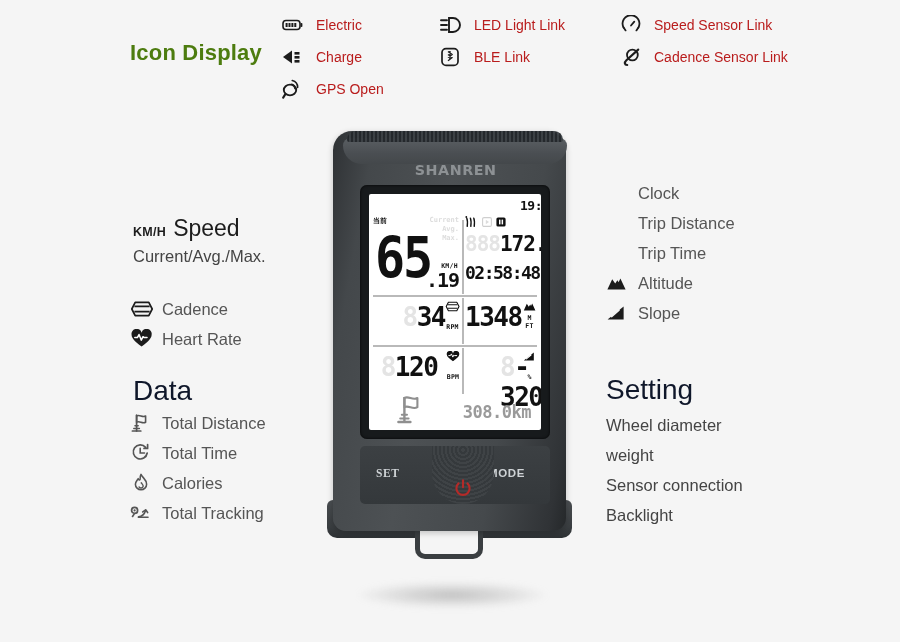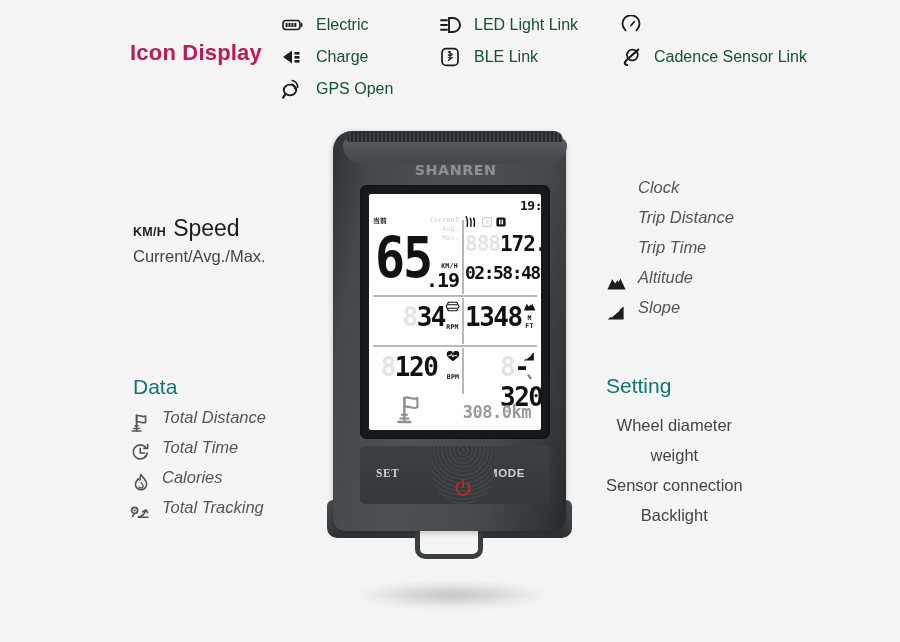--- a/index.html
+++ b/index.html
@@ -7,66 +7,66 @@
     width: 900px; height: 642px;
     background: #f5f5f5;
     font-family: "Liberation Sans", sans-serif;
     overflow: hidden;
   }
   #stage { position: relative; width: 900px; height: 642px; }
 
   
   .hdr-title {
     position: absolute; left: 130px; top: 40px;
-    font-size: 22px; font-weight: 700; color: #be185d;
+    font-size: 22px; font-weight: 700; color: #4d7c0f;
     letter-spacing: .2px;
   }
   .icon-col { position: absolute; }
   .icon-row {
     display: flex; align-items: center; height: 30px; margin-bottom: 2px;
   }
   .icon-row .ic {
     width: 30px; height: 24px; display: flex; align-items: center;
     justify-content: flex-start; flex: 0 0 30px;
   }
   .icon-row .lbl {
-    font-size: 16px; color: #14532d; white-space: nowrap; padding-left: 4px;
+    font-size: 14px; color: #b91c1c; white-space: nowrap; padding-left: 4px;
   }
   #col-a { left: 282px; top: 10px; }
   #col-b { left: 440px; top: 10px; }
   #col-c { left: 620px; top: 10px; }
 
   
   .speed-block { position: absolute; left: 133px; top: 215px; }
   .speed-line { display: flex; align-items: baseline; }
   .kmh {
     font-size: 12.5px; font-weight: 700; color: #1c1c1c;
     letter-spacing: .3px; margin-right: 7px;
   }
   .speed-word { font-size: 23px; color: #1c1c1c; font-weight: 400; }
   .speed-sub { font-size: 16.5px; color: #444; margin-top: 5px; }
 
   .list { position: absolute; }
-  .list .row { display: flex; height: 30px; font-style: italic; }
+  .list .row { display: flex; align-items: center; height: 30px; }
   .list .row .ic { width: 32px; flex: 0 0 32px; display: flex; align-items: center; }
   .list .row .lbl { font-size: 16.5px; color: #555; white-space: nowrap; }
   #left-sensors { left: 130px; top: 294px; }
   .sec-title {
-    position: absolute; font-size: 21px; color: #0f766e; font-weight: 400;
+    position: absolute; font-size: 28px; color: #0f172a; font-weight: 400;
   }
   #data-title { left: 133px; top: 375px; }
   #data-list { left: 130px; top: 408px; }
   #setting-title { left: 606px; top: 374px; }
 
   
   #right-list { left: 606px; top: 178px; }
   #right-list .row { height: 30px; }
   #right-list .row .ic { width: 32px; flex: 0 0 32px; }
   #setting-list { position: absolute; left: 606px; top: 410px; }
-  #setting-list .srow { font-size: 16.5px; color: #444; height: 30px; line-height: 30px; white-space: nowrap; text-align: center; }
+  #setting-list .srow { font-size: 16.5px; color: #444; height: 30px; line-height: 30px; white-space: nowrap; }
 
   
   #device { position: absolute; left: 327px; top: 127px; width: 245px; height: 425px; }
   .dev-shadow {
     position: absolute; left: 30px; top: 455px; width: 190px; height: 26px;
     background: radial-gradient(ellipse at center, rgba(150,150,150,.55) 0%, rgba(170,170,170,.28) 45%, rgba(200,200,200,0) 72%);
     filter: blur(3px);
   }
   .dev-body {
     position: absolute; left: 6px; top: 4px; width: 233px; height: 400px;
@@ -247,40 +247,61 @@
 
   <div class="icon-col" id="col-c">
     <div class="icon-row">
       <span class="ic">
         <svg width="22" height="20" viewBox="0 0 22 20">
             <path d="M18.4 12.6 A8.4 8.4 0 1 0 3.6 12.6" fill="none" stroke="#1c1c1c" stroke-width="1.8" stroke-linecap="round"></path>
             <path d="M3.6 12.6 L5.6 15.4 M18.4 12.6 L16.4 15.4" stroke="#1c1c1c" stroke-width="1.8" stroke-linecap="round"></path>
             <path d="M11 10.5 L14.3 6.6" stroke="#1c1c1c" stroke-width="1.8" stroke-linecap="round"></path>
           </svg>
       </span>
+      <span class="lbl">Speed Sensor Link</span>
     </div>
     <div class="icon-row">
       <span class="ic">
         <svg width="22" height="20" viewBox="0 0 22 20">
             <circle cx="12.4" cy="8" r="5.4" fill="none" stroke="#1c1c1c" stroke-width="1.8"></circle>
             <path d="M18.2 2.6 L6.4 13.2 C4 15.4 4.6 18 7.2 18" fill="none" stroke="#1c1c1c" stroke-width="2.2" stroke-linecap="round"></path>
           </svg>
       </span>
       <span class="lbl">Cadence Sensor Link</span>
     </div>
   </div>
 
   <div class="speed-block">
     <div class="speed-line">
       <span class="kmh">KM/H</span>
       <span class="speed-word">Speed</span>
     </div>
     <div class="speed-sub">Current/Avg./Max.</div>
   </div>
 
+  <div class="list" id="left-sensors">
+    <div class="row">
+      <span class="ic">
+        <svg width="24" height="18" viewBox="0 0 24 18">
+            <path d="M5.2 2.4 h13.6 l3.4 6.6 -3.4 6.6 H5.2 L1.8 9 Z" fill="none" stroke="#1c1c1c" stroke-width="1.7" stroke-linejoin="round"></path>
+            <path d="M4.4 6.4 h15.2 M4.4 11.6 h15.2" stroke="#1c1c1c" stroke-width="1.7"></path>
+          </svg>
+      </span>
+      <span class="lbl">Cadence</span>
+    </div>
+    <div class="row">
+      <span class="ic">
+        <svg width="24" height="20" viewBox="0 0 24 20">
+            <path d="M11.6 17.6 C4.6 12.4 1.6 9 1.6 6 A4.7 4.7 0 0 1 11.6 3.8 A4.7 4.7 0 0 1 21.6 6 C21.6 9 18.6 12.4 11.6 17.6 Z" fill="#1c1c1c"></path>
+            <path d="M4.8 8.6 h2.6 l1.6 -3.1 2.3 5.6 1.7 -3.4 1.2 .9 h2.8" fill="none" stroke="#ffffff" stroke-width="1.5" stroke-linecap="round" stroke-linejoin="round"></path>
+          </svg>
+      </span>
+      <span class="lbl">Heart Rate</span>
+    </div>
+  </div>
 
   <div class="sec-title" id="data-title">Data</div>
 
   <div class="list" id="data-list">
     <div class="row">
       <span class="ic">
         <svg width="22" height="20" viewBox="0 0 22 20">
             <path d="M6.6 18 V2.2" stroke="#555" stroke-width="1.7" stroke-linecap="round"></path>
             <path d="M6.6 3 C9.6 1 12.2 5 15.6 3 V9.2 C12.2 11.2 9.6 7.2 6.6 9.2 Z" fill="none" stroke="#555" stroke-width="1.6" stroke-linejoin="round"></path>
             <path d="M2.4 18 h8.4" stroke="#555" stroke-width="1.7" stroke-linecap="round"></path>

